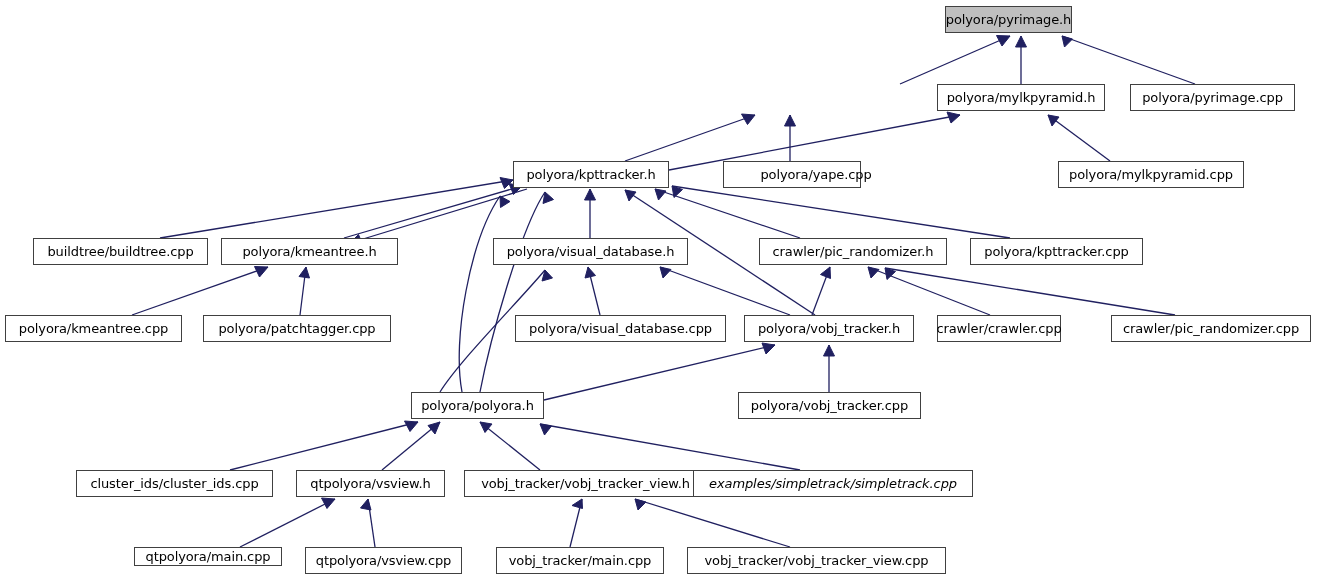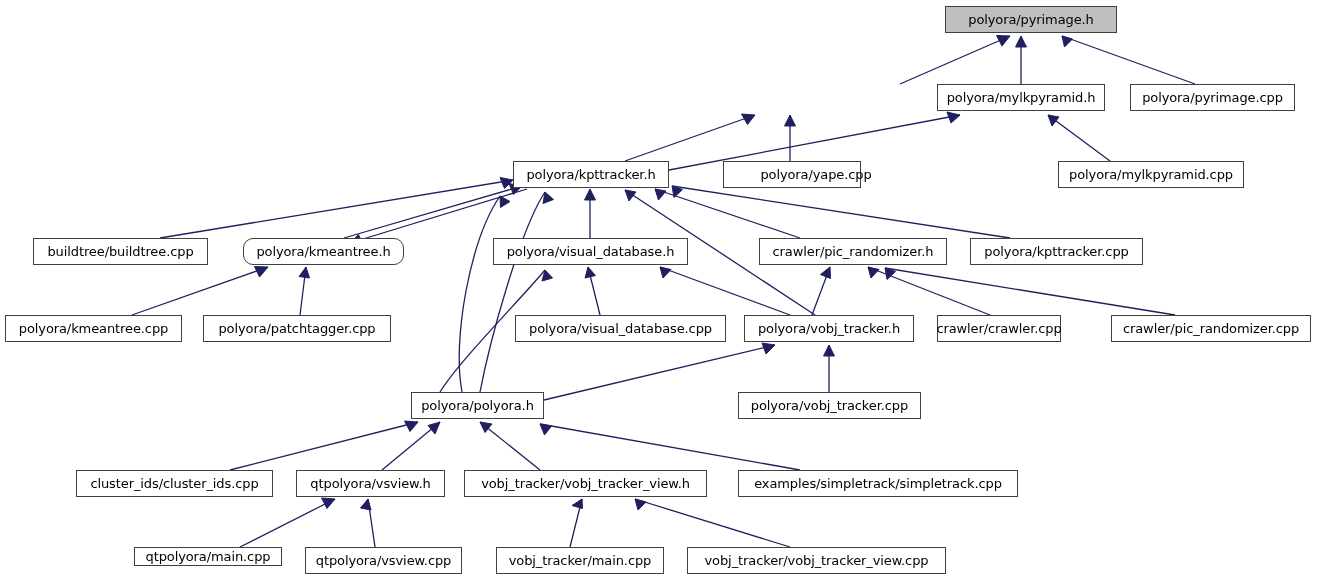--- a/index.html
+++ b/index.html
@@ -183,42 +183,42 @@
       </g>
       <g>
         <path d="M 570,547 L 582,499" stroke="#202060" stroke-width="1.3" fill="none"></path>
         <path d="M 582,499 l -10,6.5 l 10.5,3 z" fill="#202060" stroke="#202060" stroke-width="1"></path>
       </g>
       <g>
         <path d="M 790,547 L 635,499" stroke="#202060" stroke-width="1.3" fill="none"></path>
         <path d="M 635,499 l 3,11 l 8,-8 z" fill="#202060" stroke="#202060" stroke-width="1"></path>
       </g>
     </svg>
-<div class="node highlight" style="left: 945px; top: 6px; width: 172px; height: 27px;">
+<div class="node highlight" style="left: 945px; top: 6px; width: 127px; height: 27px;">
       <span class="node-label">polyora/pyrimage.h</span>
     </div>
     <div class="node" style="left: 937px; top: 84px; width: 168px; height: 27px; align-items: center;">
       <span class="node-label">polyora/mylkpyramid.h</span>
     </div>
     <div class="node" style="left: 1130px; top: 84px; width: 165px; height: 27px;">
       <span class="node-label">polyora/pyrimage.cpp</span>
     </div>
     <div class="node" style="left: 513px; top: 161px; width: 156px; height: 27px;">
       <span class="node-label">polyora/kpttracker.h</span>
     </div>
     <div class="node" style="left: 723px; top: 161px; width: 138px; height: 27px; padding-left: 48px;">
       <span class="node-label">polyora/yape.cpp</span>
     </div>
     <div class="node" style="left: 1058px; top: 161px; width: 186px; height: 27px;">
       <span class="node-label">polyora/mylkpyramid.cpp</span>
     </div>
     <div class="node" style="left: 33px; top: 238px; width: 175px; height: 27px;">
       <span class="node-label">buildtree/buildtree.cpp</span>
     </div>
-    <div class="node" style="left: 243px; top: 238px; width: 161px; height: 27px; border-radius: 10px;">
+    <div class="node" style="left: 221px; top: 238px; width: 177px; height: 27px;">
       <span class="node-label">polyora/kmeantree.h</span>
     </div>
     <div class="node" style="left: 493px; top: 238px; width: 195px; height: 27px;">
       <span class="node-label">polyora/visual_database.h</span>
     </div>
     <div class="node" style="left: 759px; top: 238px; width: 188px; height: 27px;">
       <span class="node-label">crawler/pic_randomizer.h</span>
     </div>
     <div class="node" style="left: 970px; top: 238px; width: 173px; height: 27px;">
       <span class="node-label">polyora/kpttracker.cpp</span>
@@ -249,21 +249,21 @@
     </div>
     <div class="node" style="left: 76px; top: 470px; width: 197px; height: 27px;">
       <span class="node-label">cluster_ids/cluster_ids.cpp</span>
     </div>
     <div class="node" style="left: 296px; top: 470px; width: 149px; height: 27px;">
       <span class="node-label">qtpolyora/vsview.h</span>
     </div>
     <div class="node" style="left: 464px; top: 470px; width: 243px; height: 27px;">
       <span class="node-label">vobj_tracker/vobj_tracker_view.h</span>
     </div>
-    <div class="node" style="left: 738px; top: 470px; width: 280px; height: 27px;">
+    <div class="node" style="left: 693px; top: 470px; width: 280px; height: 27px; font-style: italic;">
       <span class="node-label">examples/simpletrack/simpletrack.cpp</span>
     </div>
     <div class="node" style="left: 134px; top: 547px; width: 148px; height: 19px;">
       <span class="node-label">qtpolyora/main.cpp</span>
     </div>
     <div class="node" style="left: 305px; top: 547px; width: 157px; height: 27px;">
       <span class="node-label">qtpolyora/vsview.cpp</span>
     </div>
     <div class="node" style="left: 496px; top: 547px; width: 168px; height: 27px;">
       <span class="node-label">vobj_tracker/main.cpp</span>

